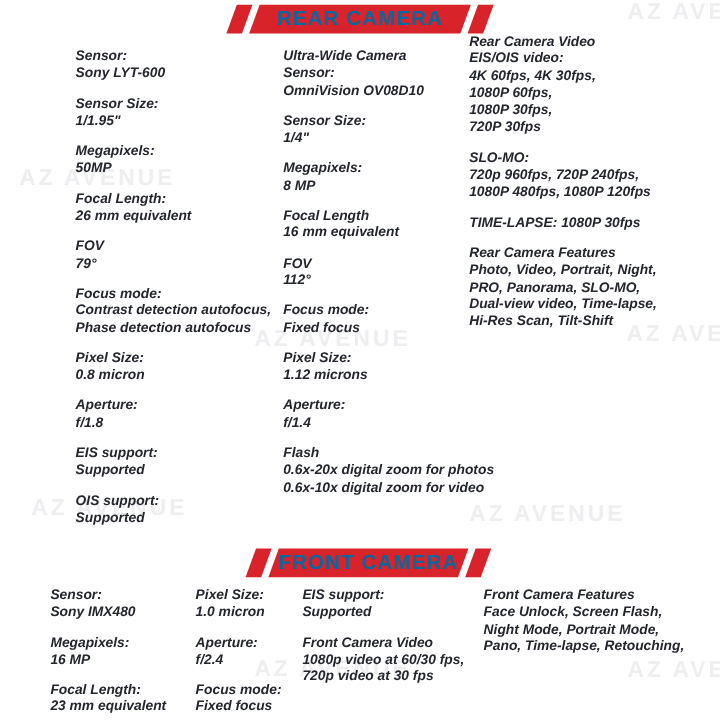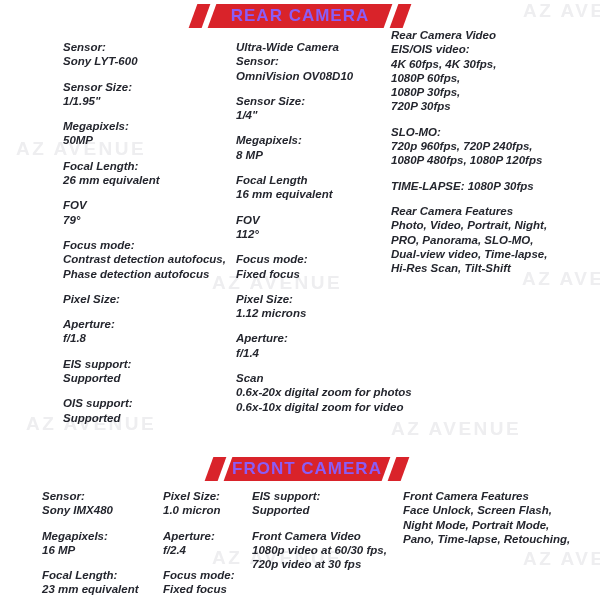--- a/index.html
+++ b/index.html
@@ -36,21 +36,21 @@
     transform:skewX(-20deg);
   }
   .wing{
     position:absolute;top:0;height:24px;width:13px;background:var(--red);
     transform:skewX(-20deg);
   }
   .wing-left{left:-19px;}
   .wing-right{right:-19px;}
   .banner-label{
     position:absolute;inset:0;display:flex;align-items:center;justify-content:center;
-    color:#8b5cf6;font-weight:700;font-size:17px;letter-spacing:1px;white-space:nowrap;
+    color:#0369a1;font-weight:700;font-size:17px;letter-spacing:1px;white-space:nowrap;
   }
   
   .col{position:absolute;}
   .rear-col-1{left:63px;top:40px;}
   .rear-col-2{left:236px;top:40px;}
   .rear-col-3{left:391px;top:28px;}
   .front-col-1{left:42px;top:489px;}
   .front-col-2{left:163px;top:489px;}
   .front-col-3{left:252px;top:489px;}
   .front-col-4{left:403px;top:489px;}
@@ -104,20 +104,21 @@
           <div class="line">FOV</div>
           <div class="line">79°</div>
         </div>
         <div class="block">
           <div class="line">Focus mode:</div>
           <div class="line">Contrast detection autofocus,</div>
           <div class="line">Phase detection autofocus</div>
         </div>
         <div class="block">
           <div class="line">Pixel Size:</div>
+          <div class="line">0.8 micron</div>
         </div>
         <div class="block">
           <div class="line">Aperture:</div>
           <div class="line">f/1.8</div>
         </div>
         <div class="block">
           <div class="line">EIS support:</div>
           <div class="line">Supported</div>
         </div>
         <div class="block">
@@ -153,21 +154,21 @@
         </div>
         <div class="block">
           <div class="line">Pixel Size:</div>
           <div class="line">1.12 microns</div>
         </div>
         <div class="block">
           <div class="line">Aperture:</div>
           <div class="line">f/1.4</div>
         </div>
         <div class="block">
-          <div class="line">Scan</div>
+          <div class="line">Flash</div>
           <div class="line">0.6x-20x digital zoom for photos</div>
           <div class="line">0.6x-10x digital zoom for video</div>
         </div>
       </div>
     <div class="col rear-col-3">
         <div class="block">
           <div class="line">Rear Camera Video</div>
           <div class="line">EIS/OIS video:</div>
           <div class="line">4K 60fps, 4K 30fps,</div>
           <div class="line">1080P 60fps,</div>

